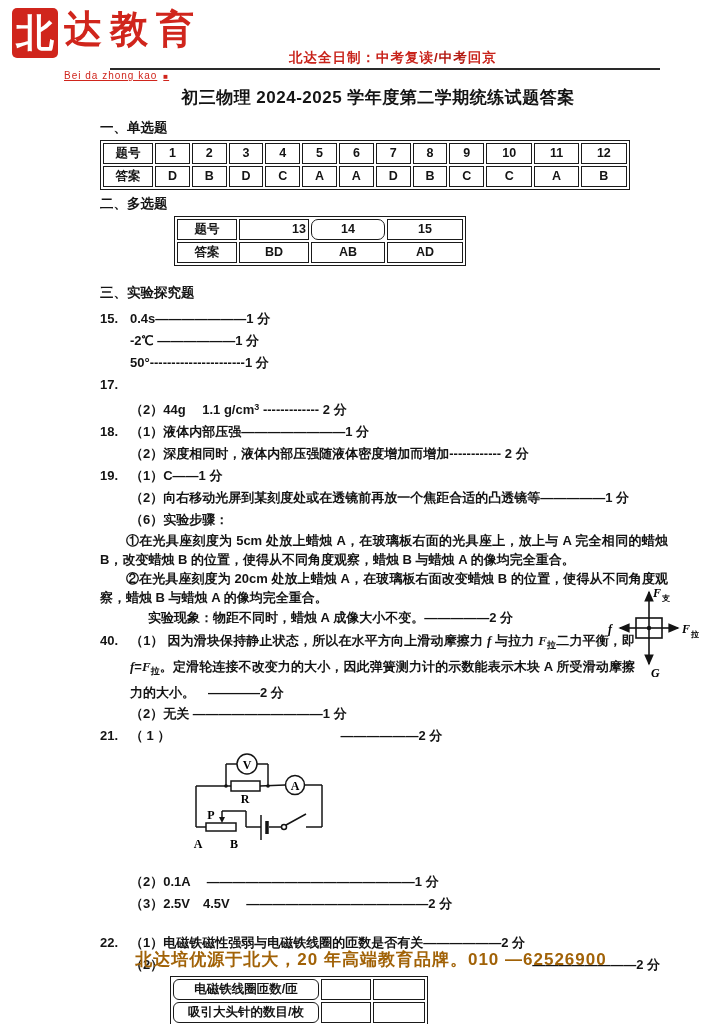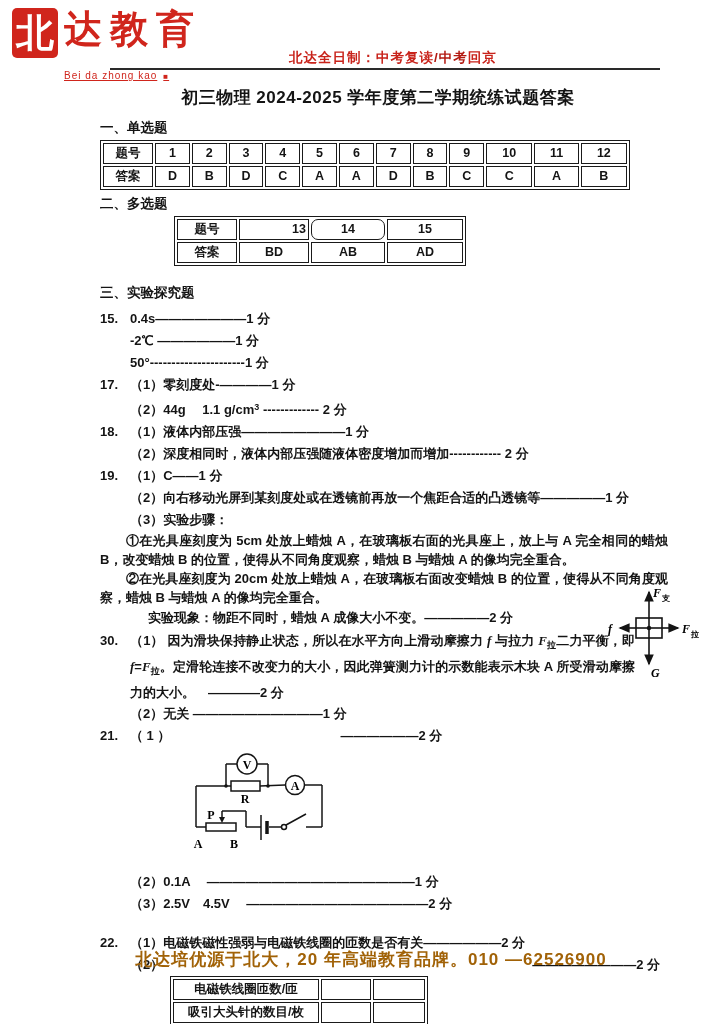--- a/index.html
+++ b/index.html
@@ -34,21 +34,21 @@
   table.anstable{border-collapse:separate;border-spacing:2px;border:1px solid #1a1a1a;}
   table.anstable td{border:1px solid #1a1a1a;text-align:center;padding:2px;
                     font-size:12.5px;font-weight:600;height:15px;line-height:15px;}
   .t1{width:530px;}
   .t1 td.lab{width:44px;}
   .t2{margin-left:74px;}
   .t2 td.lab{width:54px;}
   .t2 td.c13{width:64px;text-align:right;} .t2 td.c14{width:68px;border-radius:7px;} .t2 td.c15{width:70px;}
   .t3{margin-left:70px;}
   .t3 td{height:22px;line-height:22px;font-size:13px;}
-  .t3 td.lab{width:140px;}
+  .t3 td.lab{width:140px;border-radius:6px;}
   .t3 td.e1{width:44px;} .t3 td.e2{width:46px;}
 
   .qline{display:flex;line-height:22px;}
   .qnum{width:30px;flex:none;}
   .indent{margin-left:30px;}
   .para{margin-left:0;text-indent:2em;line-height:19px;text-align:justify;}
   .phen{margin-left:48px;line-height:21px;}
   .q20text{width:505px;line-height:21px;text-align:justify;}
   .sub{font-size:9px;vertical-align:-3px;}
   .sup{font-size:9px;vertical-align:4px;}
@@ -158,21 +158,20 @@
         <span>-2℃  ——————1 分</span>
       </div>
       <div class="qline indent">
         <span>50°----------------------1 分</span>
       </div>
     </div>
 
     <div>
       <div class="qline">
         <span class="qnum">17.</span>
-        <span>（1）零刻度处-————1 分</span>
       </div>
       <div class="qline indent">
         <span><span>（2）44g　 1.1 g/cm</span><span class="sup">3</span><span>  ------------- 2 分</span></span>
       </div>
     </div>
 
     <div>
       <div class="qline">
         <span class="qnum">18.</span>
         <span>（1）液体内部压强————————1 分</span>
@@ -184,30 +183,30 @@
 
     <div>
       <div class="qline">
         <span class="qnum">19.</span>
         <span>（1）C——1 分</span>
       </div>
       <div class="qline indent">
         <span>（2）向右移动光屏到某刻度处或在透镜前再放一个焦距合适的凸透镜等—————1 分</span>
       </div>
       <div class="qline indent">
-        <span>（3）实验步骤：</span>
+        <span>（6）实验步骤：</span>
       </div>
       <div class="para">①在光具座刻度为 5cm 处放上蜡烛 A，在玻璃板右面的光具座上，放上与 A 完全相同的蜡烛 B，改变蜡烛 B 的位置，使得从不同角度观察，蜡烛 B 与蜡烛 A 的像均完全重合。</div>
       <div class="para">②在光具座刻度为 20cm 处放上蜡烛 A，在玻璃板右面改变蜡烛 B 的位置，使得从不同角度观察，蜡烛 B 与蜡烛 A 的像均完全重合。</div>
       <div class="phen">实验现象：物距不同时，蜡烛 A 成像大小不变。—————2 分</div>
     </div>
 
     <div style="margin-top:2px;">
       <div class="qline">
-        <span class="qnum">30.</span>
+        <span class="qnum">40.</span>
         <span class="q20text">
           <span>（1）  因为滑块保持静止状态，所以在水平方向上滑动摩擦力 </span><span class="it">f</span><span> 与拉力 </span><span class="it">F</span><span class="sub">拉</span><span>二力平衡，即 </span><span class="it">f</span><span>=</span><span class="it">F</span><span class="sub">拉</span><span>。定滑轮连接不改变力的大小，因此弹簧测力计的示数能表示木块 A 所受滑动摩擦力的大小。</span><span>　————2 分</span>
         </span>
       </div>
       <div class="qline indent">
         <span>（2）无关 ——————————1 分</span>
       </div>
     </div>
 
     <svg class="forcesvg" width="100" height="100" viewBox="0 0 100 100">

